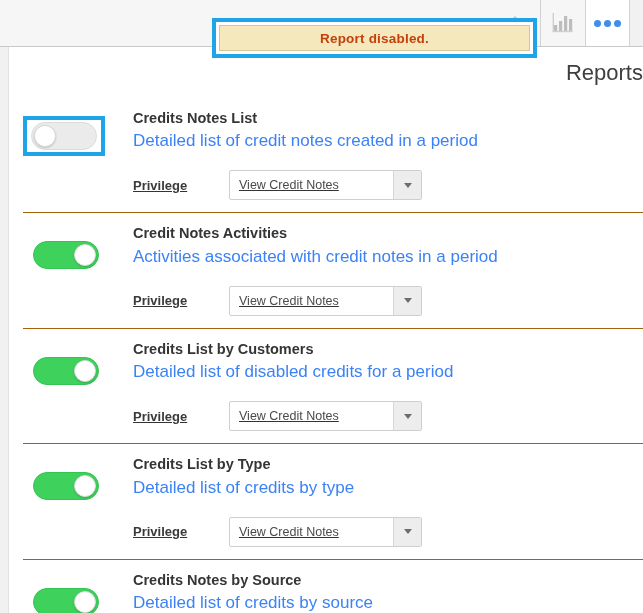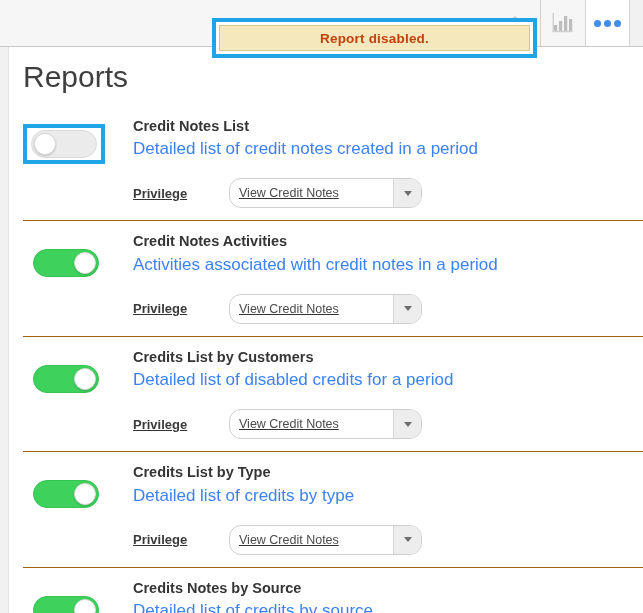--- a/index.html
+++ b/index.html
@@ -112,24 +112,25 @@
     left: 8px; top: 0;
     right: 0; bottom: 0;
     background: #ffffff;
     border-left: 1px solid #e2e2e2;
     box-sizing: border-box;
     overflow: hidden;
   }
   .section-title {
     margin: 0;
     padding: 15px 0 0 14px;
-    font-size: 30px;
+    font-size: 22px;
     font-weight: normal;
     color: #3f3f3f;
     line-height: 1;
+    text-align: right;
   }
 
   
   .rows {
     margin-top: 14px;
   }
   .row {
     position: relative;
     padding: 0 0 0 14px;
     box-sizing: border-box;
@@ -222,21 +223,21 @@
     font-weight: bold;
     color: #3a3a3a;
     width: 96px;
     flex: 0 0 96px;
   }
   .select {
     display: flex;
     width: 193px;
     height: 30px;
     border: 1px solid #cfcfcf;
-    border-radius: 12px;
+    border-radius: 2px;
     background: #ffffff;
     box-sizing: border-box;
     overflow: hidden;
   }
   .select-value {
     flex: 1 1 auto;
     display: flex;
     align-items: center;
     padding-left: 9px;
     font-size: 12.5px;
@@ -310,21 +311,21 @@
       <div class="row">
         <div class="row-inner">
           <div class="toggle-col">
             <div class="toggle-wrap focused">
               <div class="toggle">
                 <span class="knob"></span>
               </div>
             </div>
           </div>
           <div class="info-col">
-            <p class="report-title">Credit Notes List</p>
+            <p class="report-title">Credits Notes List</p>
             <p class="report-desc">Detailed list of credit notes created in a period</p>
             <div class="privilege-row">
               <span class="privilege-label">Privilege</span>
               <div class="select">
                 <span class="select-value">View Credit Notes</span>
                 <span class="select-arrow">
                   <i class="caret"></i>
                 </span>
               </div>
             </div>

